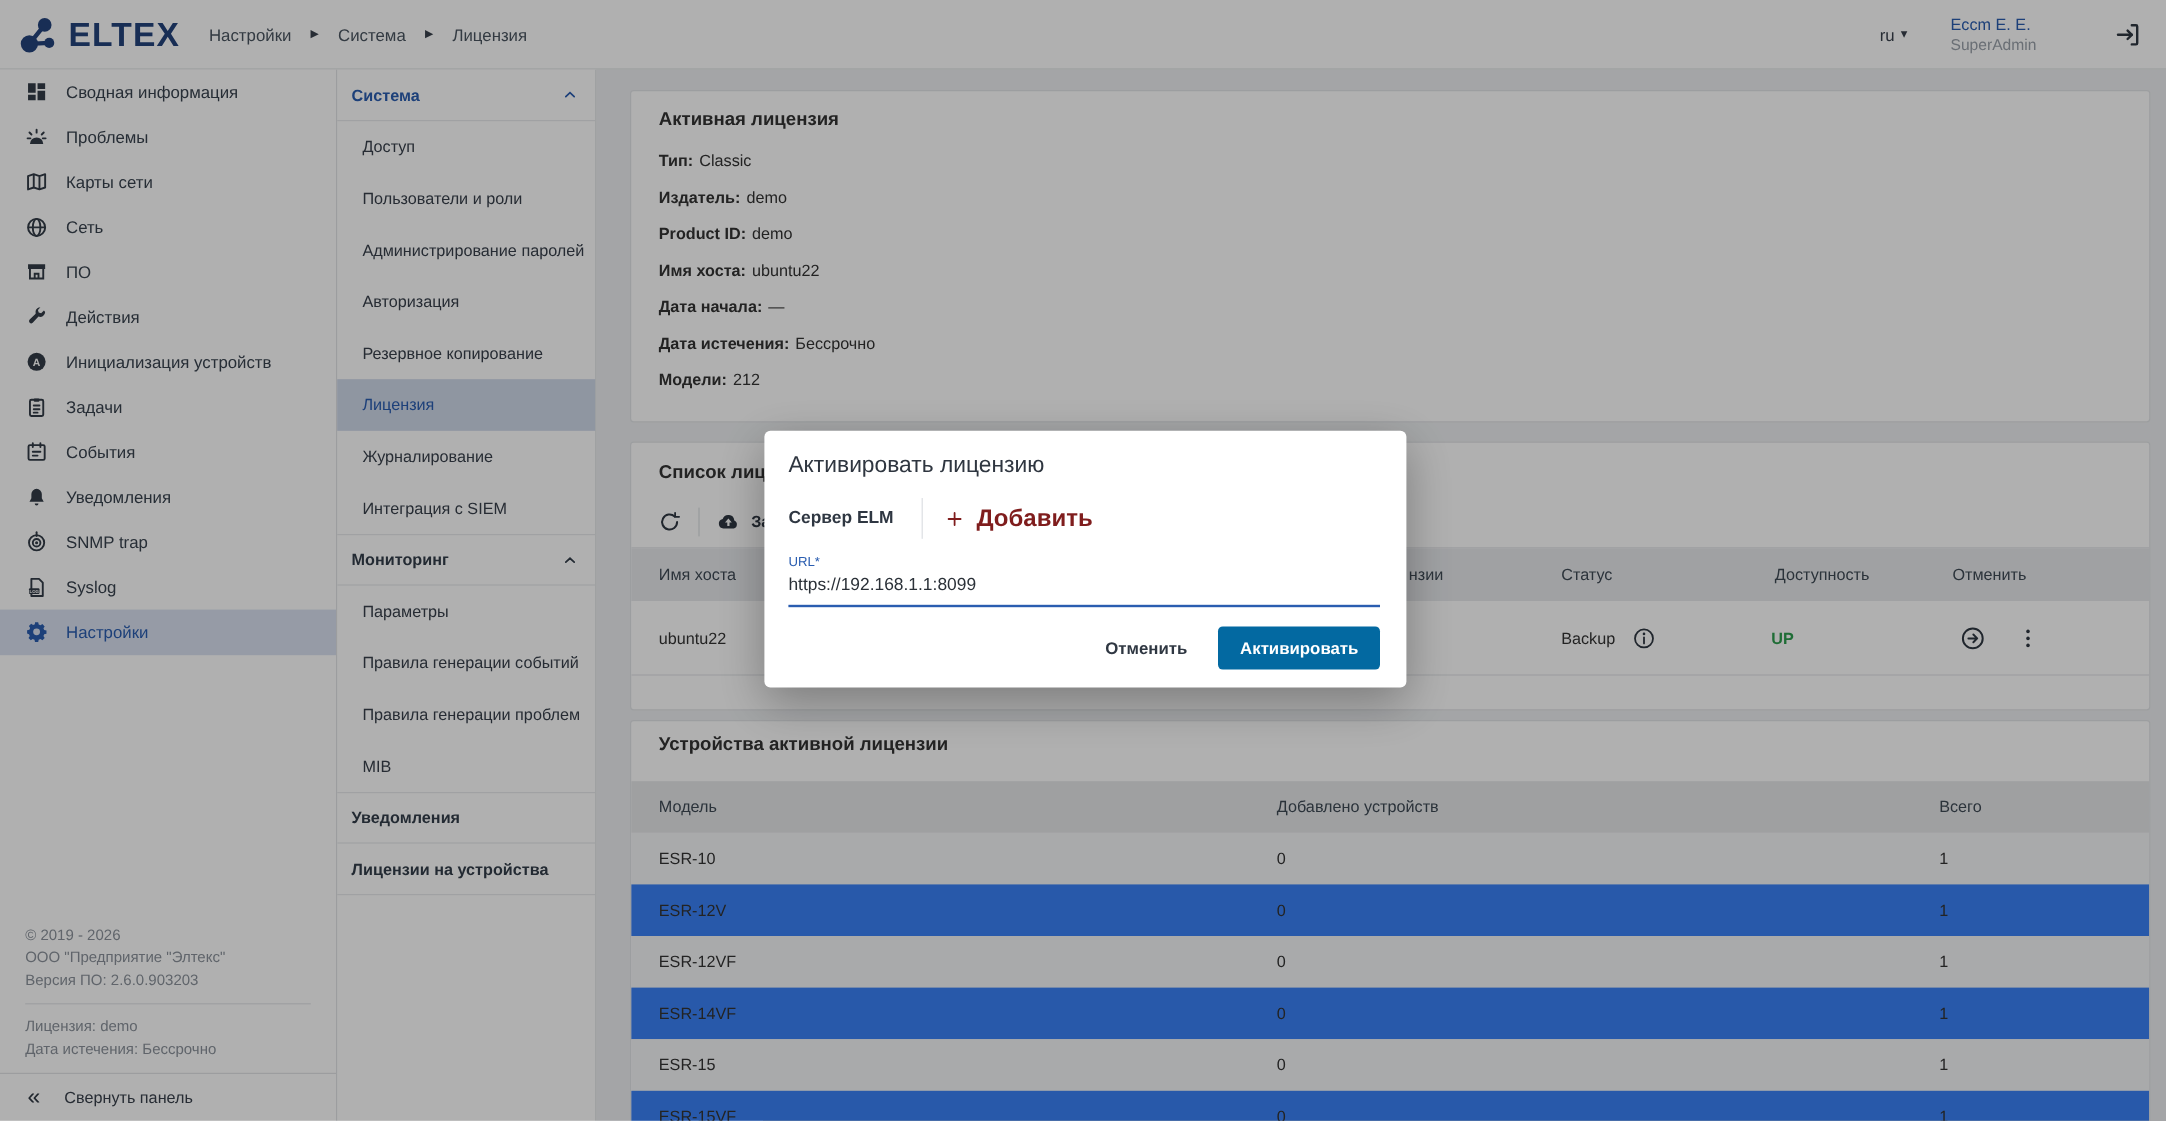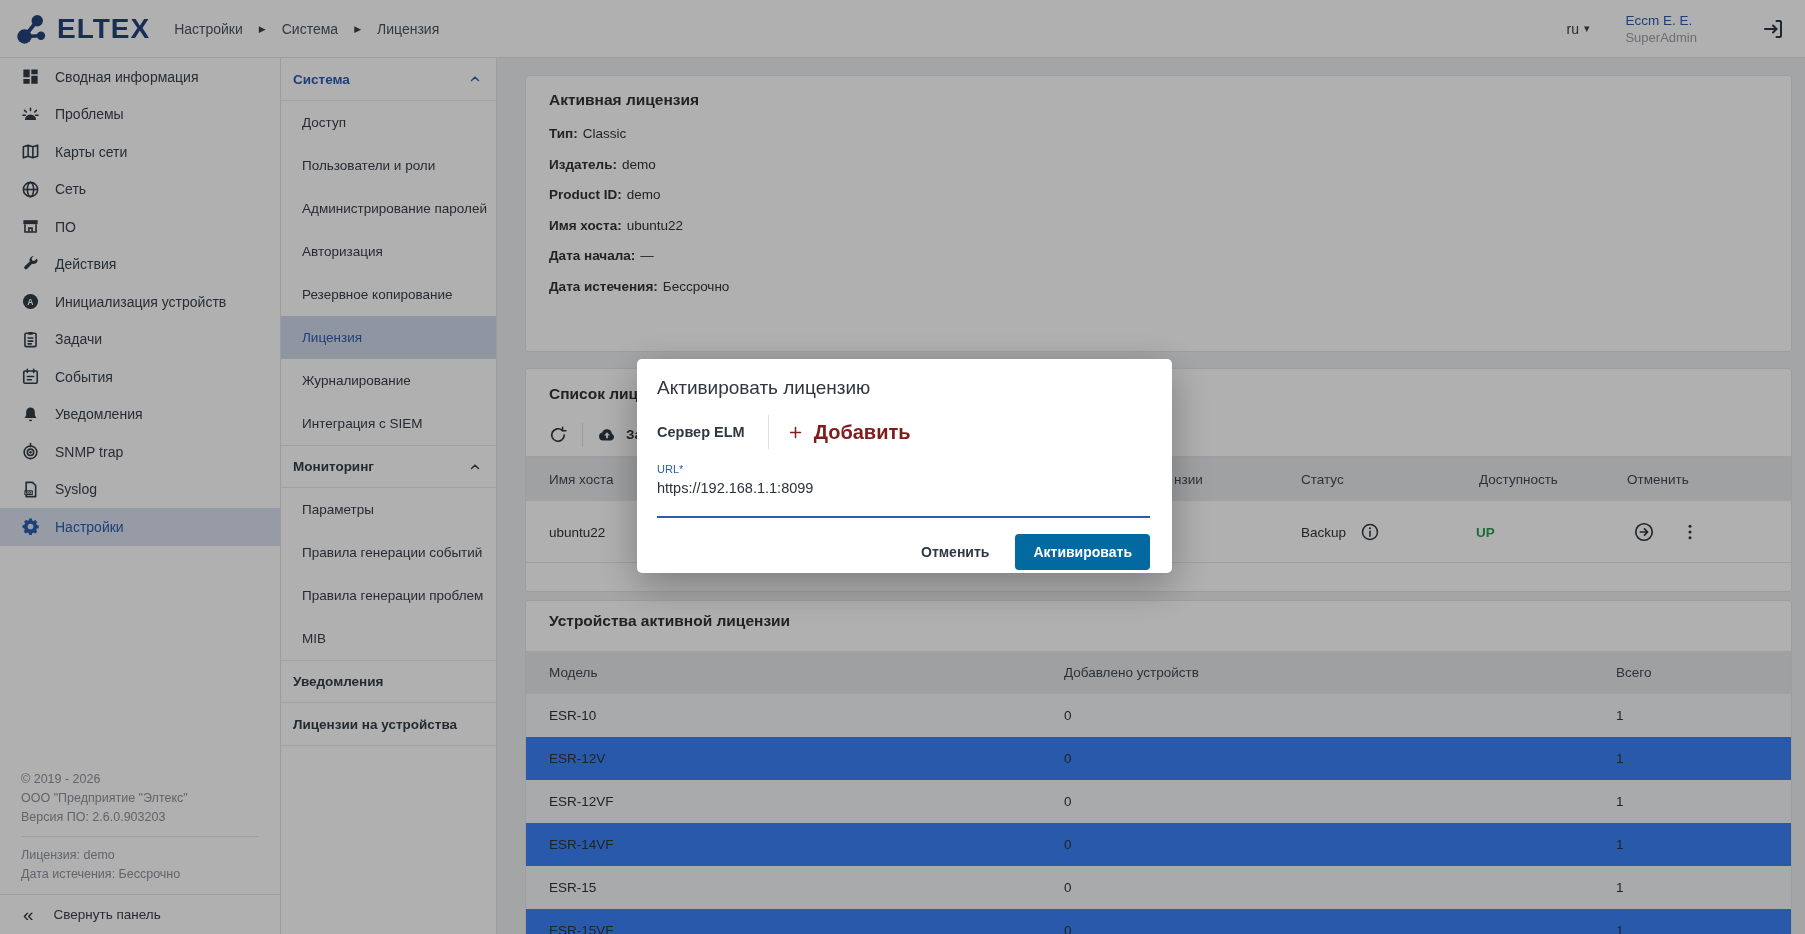--- a/index.html
+++ b/index.html
@@ -78,21 +78,21 @@
   
   .overlay{position:fixed;inset:0;background:rgba(0,0,0,.31);z-index:5}
   .modal{position:fixed;left:637px;top:359px;width:535px;height:214px;background:#fff;border-radius:5px;box-shadow:0 12px 40px rgba(0,0,0,.3);z-index:6;padding:18px 22px 0 20px}
   .modal-title{font-size:19px;font-weight:normal;color:#2f3640}
   .modal-tabs{display:flex;align-items:center;margin-top:16px}
   .tab{font-size:14.5px;font-weight:bold;color:#2f3742;cursor:pointer}
   .tab-divider{width:1px;height:34px;background:#dcdfe3;margin:0 19px 0 23px}
   .add-btn{display:flex;align-items:center;gap:11px;font-size:20px;font-weight:bold;color:#7f1d1d;cursor:pointer}
   .add-btn .icn{width:15px;height:15px}
   .url-label{margin-top:14px;font-size:11px;color:#2a5db0}
-  .url-value{margin-top:5px;font-size:14.5px;color:#2b3138;padding-bottom:20px;border-bottom:2px solid #2a5db0;width:493px;cursor:text}
+  .url-value{margin-top:5px;font-size:14.5px;color:#2b3138;padding-bottom:8px;border-bottom:2px solid #2a5db0;width:493px;cursor:text}
   .modal-actions{display:flex;justify-content:flex-end;align-items:center;gap:10px;margin-top:16px}
   .btn-text{font-size:14px;font-weight:bold;color:#2f3742;padding:8px 16px;cursor:pointer}
   .btn-primary{font-size:14px;font-weight:bold;color:#fff;background:#0369a1;padding:10px 18px;border-radius:4px;cursor:pointer}
 </style>
 </head>
 <body>
 
 <header class="topbar">
   <div class="logo">
     <span>
@@ -333,20 +333,24 @@
           <span>ubuntu22</span>
         </div>
       <div class="field">
           <b>Дата начала:</b>
           <span>—</span>
         </div>
       <div class="field">
           <b>Дата истечения:</b>
           <span>Бессрочно</span>
         </div>
+      <div class="field">
+          <b>Модели:</b>
+          <span>212</span>
+        </div>
     </div>
   </section>
 
   <section class="card card2">
     <div class="card-title">Список лицензий</div>
     <div class="toolbar">
       <span class="tb-btn">
           <svg viewBox="0 0 24 24" fill="none" stroke="currentColor" stroke-width="2" stroke-linecap="round">
             <path d="M19.5 12a7.5 7.5 0 1 1-2.4-5.5"></path>
             <path d="M17.5 2.8v4h4" stroke-width="1.8"></path>

